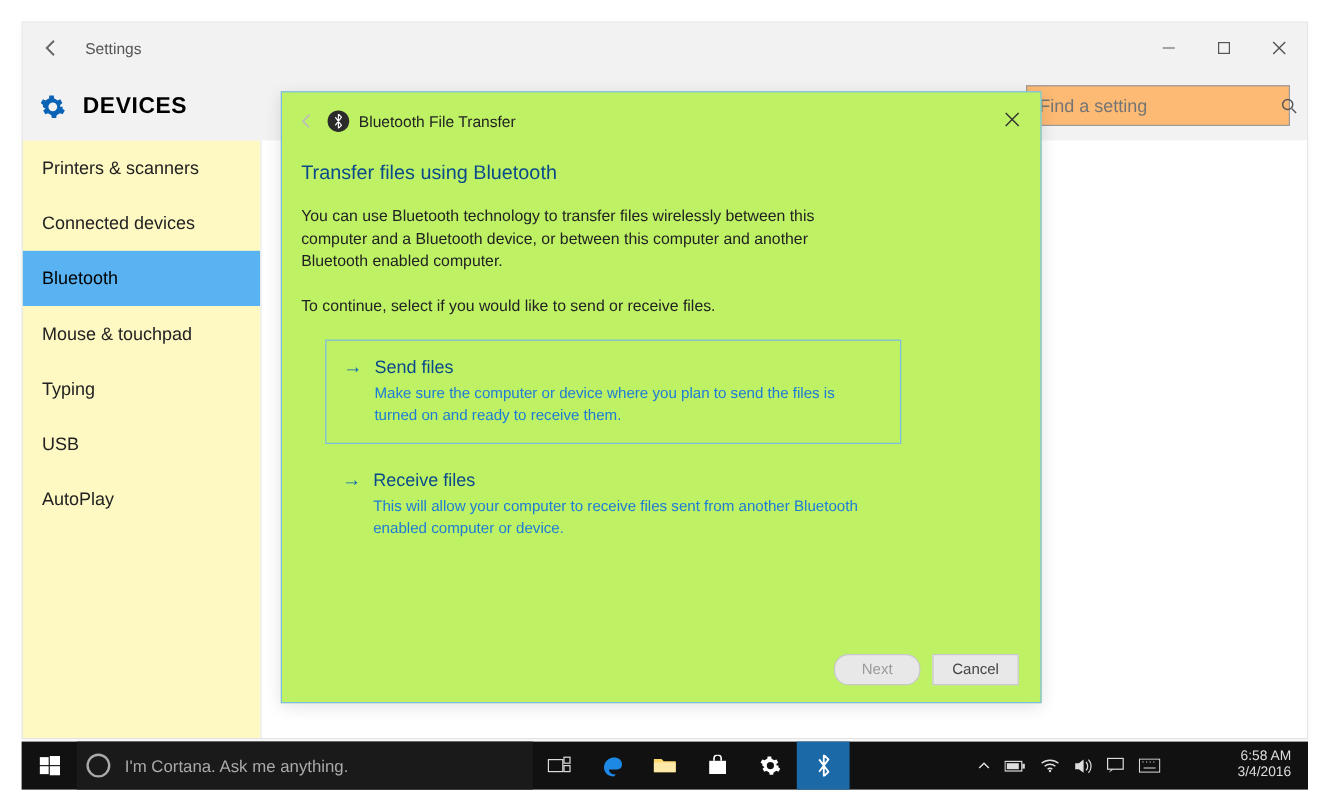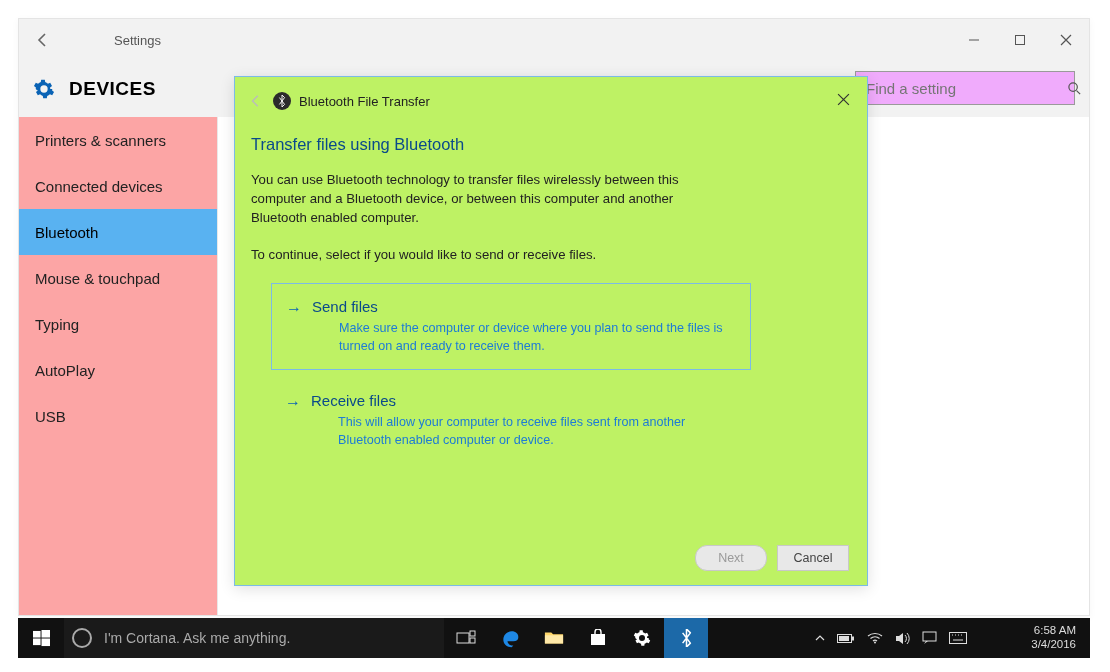--- a/index.html
+++ b/index.html
@@ -29,21 +29,20 @@
   .titlebar .back {
     width: 48px; height: 42px;
     display:flex; align-items:center; justify-content:center;
     color:#555;
   }
   .titlebar .title {
     flex: 1;
     font-size: 13px;
     color:#555;
     padding-left: 4px;
-    margin-left: 43px;
   }
   .titlebar .winbtns { display:flex; }
   .titlebar .winbtn {
     width: 46px; height: 42px;
     display:flex; align-items:center; justify-content:center;
     color:#555;
   }
   .header-row {
     display:flex; align-items:center;
     height: 56px;
@@ -54,33 +53,33 @@
   .header-row .gear { color:#0a63b5; margin-right:14px; }
   .header-row .heading {
     font-size: 19px; font-weight: 700; letter-spacing: 0.5px;
   }
   .search-box {
     position: absolute;
     right: 14px;
     top: 10px;
     width: 220px; height: 34px;
     border: 1px solid #9a9a9a;
-    background: #f0abfc;
+    background: #fdba74;
     display:flex; align-items:center;
     padding: 0 8px;
   }
   .search-box input {
     flex:1; border:none; outline:none;
     font-size:15px; color:#555; background:transparent;
   }
   .search-box .si { color:#555; }
   .body-row { display:flex; height: calc(100% - 98px); }
   .sidebar {
     width: 198px;
-    background: #fca5a5;
+    background: #fef9c3;
   }
   .sidebar .item {
     height: 46px;
     display:flex; align-items:center;
     padding-left: 16px;
     font-size: 15px;
     color:#222;
   }
   .sidebar .item.selected {
     background: #59b2f1;
@@ -149,21 +148,21 @@
     width: 480px;
   }
   .option.selected {
     border:1px solid #7bbbe6;
   }
   .option .arrow { color:#0a63b5; font-size:16px; line-height:1.1; }
   .option .opt-title {
     color:#0a4a8a; font-size:15px; margin-bottom:4px;
   }
   .option .opt-desc {
-    color:#1d7bd6; font-size:12.6px; line-height:1.45;margin-left:27px;
+    color:#1d7bd6; font-size:12.6px; line-height:1.45;
   }
   .wizard .wz-buttons {
     position:absolute; bottom: 14px; right: 18px;
     display:flex; gap:10px;
   }
   .wizard .wz-buttons button {
     width: 72px; height:26px;
     background:#e8e8e8; border:1px solid #c8c8c8;
     font-size:12.5px; color:#444;
   }
@@ -256,22 +255,22 @@
     </div>
   </div>
 
   <div class="body-row">
     <div class="sidebar">
       <div class="item">Printers &amp; scanners</div>
       <div class="item">Connected devices</div>
       <div class="item selected">Bluetooth</div>
       <div class="item">Mouse &amp; touchpad</div>
       <div class="item">Typing</div>
+      <div class="item">USB</div>
       <div class="item">AutoPlay</div>
-      <div class="item">USB</div>
     </div>
     <div class="content-pane"></div>
   </div>
 </div>
 
 <div class="wizard">
   <div class="wz-title">
     <div class="back">
       <svg width="14" height="14" viewBox="0 0 16 16">
           <path d="M10 2 L4 8 L10 14" stroke="#bbb" stroke-width="1.6" fill="none"></path>

